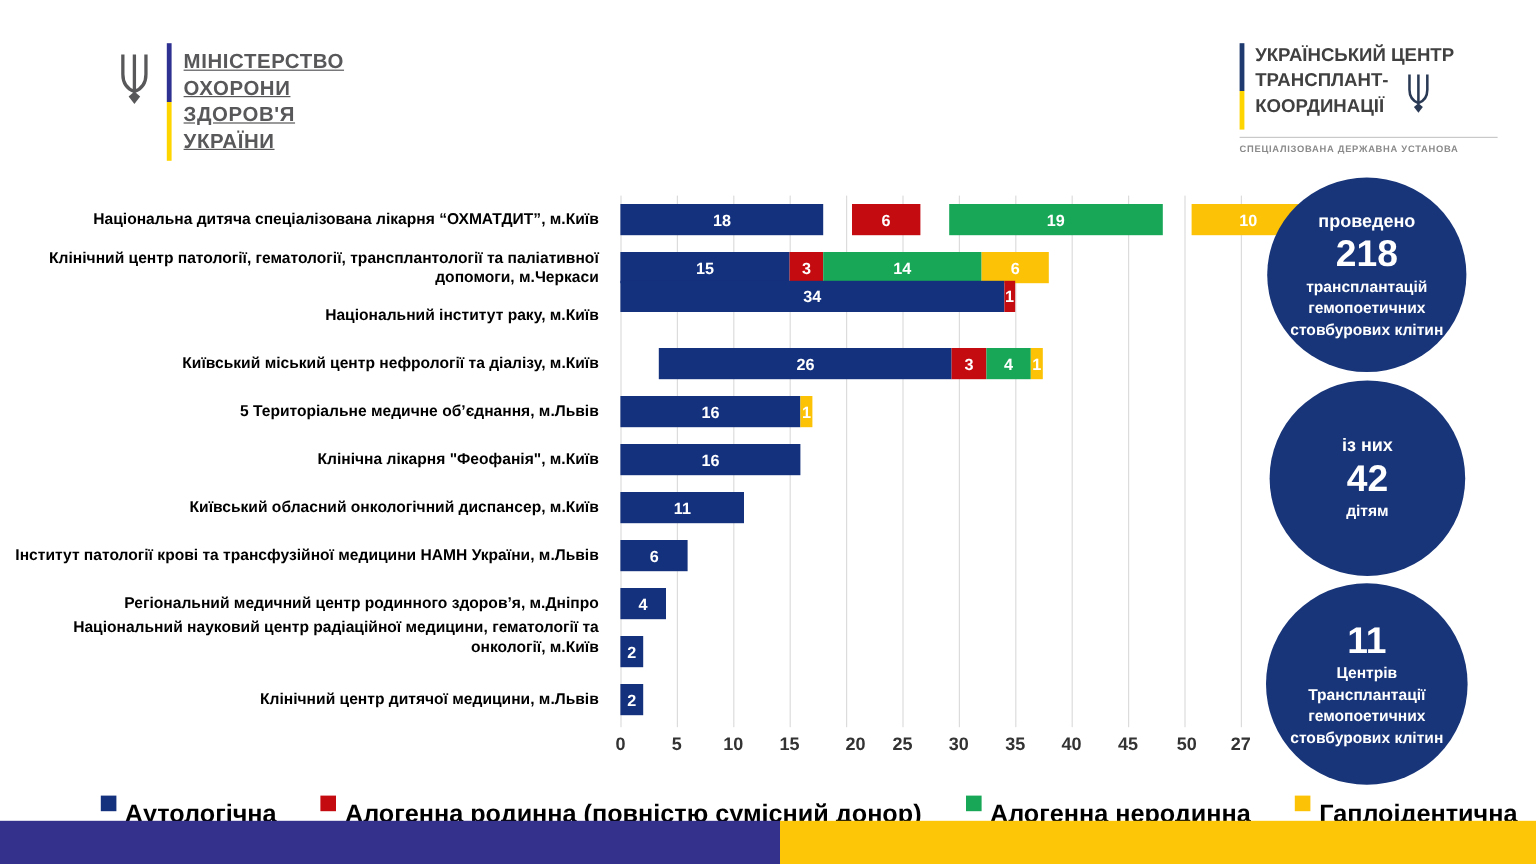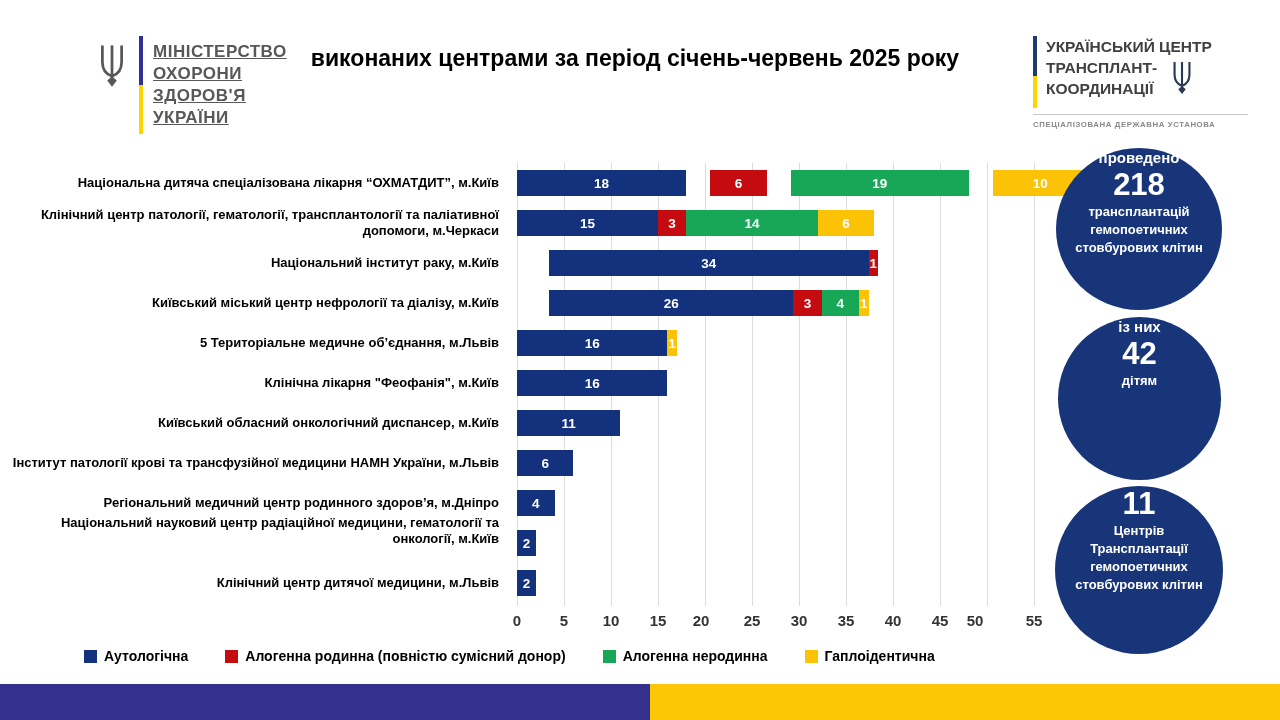--- a/index.html
+++ b/index.html
@@ -34,25 +34,25 @@
   .gridline { position:absolute; top:0; bottom:0; width:1px; background:#dcdcdc; }
   .bar-row { position:absolute; left:0; height:26px; display:flex; }
   .bar-seg { height:26px; display:flex; align-items:center; justify-content:center;
              color:#fff; font-weight:bold; font-size:13.5px; overflow:visible; }
   #x-axis { position:absolute; left:505px; top:449px; width:517px; height:22px; }
   .x-tick { position:absolute; transform:translateX(-50%); font-size:15px; font-weight:bold; color:#333; }
 
   #legend { left:84px; top:648px; display:flex; align-items:center; }
   .legend-item { display:flex; align-items:center; margin-right:37px; }
   .legend-swatch { width:13px; height:13px; margin-right:7px; }
-  .legend-label { font-size:14px; font-weight:bold; color:#000; white-space:nowrap; }
+  .legend-label { font-size:21px; font-weight:bold; color:#000; white-space:nowrap;margin-top:19px; }
 
   
   .badge { position:absolute; border-radius:50%; background:#183579; color:#fff;
-           display:flex; flex-direction:column; align-items:center; justify-content:flex-start;
+           display:flex; flex-direction:column; align-items:center; justify-content:center;
            text-align:center; padding:0 16px; }
   .badge-top { font-size:15px; font-weight:bold; line-height:19px; }
   .badge-value { font-size:31px; font-weight:bold; line-height:36px; }
   .badge-bottom { font-size:13px; font-weight:bold; line-height:18px; }
   #badge-0 { left:1056px; top:148px; width:166px; height:162px; }
   #badge-1 { left:1058px; top:317px; width:163px; height:163px; }
   #badge-2 { left:1055px; top:486px; width:168px; height:168px; }
 
   
   #footer-blue   { left:0;   top:684px; width:650px; height:36px; background:#34318d; }
@@ -70,21 +70,20 @@
   <div class="bar"></div>
   <div class="txt">
     <div>МІНІСТЕРСТВО</div>
     <div>ОХОРОНИ</div>
     <div>ЗДОРОВ'Я</div>
     <div>УКРАЇНИ</div>
   </div>
 </div>
 
 <div class="abs" id="main-title">
-  <div>виконаних центрами за період січень-червень 2025 року</div>
 </div>
 
 <div class="abs" id="uctc-logo">
   <div class="row1">
     <div class="bar"></div>
     <div class="lines">
       <div>УКРАЇНСЬКИЙ ЦЕНТР</div>
       <div class="l23">
         <div>
           <div>ТРАНСПЛАНТ-</div>
@@ -133,21 +132,21 @@
         <div class="bar-seg" style="width: 56.4px; background: rgb(196, 11, 16);">6</div>
         <div class="bar-seg" style="width: 178.6px; background: rgb(23, 167, 87);">19</div>
         <div class="bar-seg" style="width: 94px; background: rgb(252, 195, 6);">10</div>
       </div>
       <div class="bar-row" style="top: 47px;">
         <div class="bar-seg" style="width: 141px; background: rgb(20, 49, 126);">15</div>
         <div class="bar-seg" style="width: 28.2px; background: rgb(196, 11, 16);">3</div>
         <div class="bar-seg" style="width: 131.6px; background: rgb(23, 167, 87);">14</div>
         <div class="bar-seg" style="width: 56.4px; background: rgb(252, 195, 6);">6</div>
       </div>
-      <div class="bar-row" style="top: 87px; margin-left: 32px;">
+      <div class="bar-row" style="top: 71px;">
         <div class="bar-seg" style="width: 319.6px; background: rgb(20, 49, 126);">34</div>
         <div class="bar-seg" style="width: 9.4px; background: rgb(196, 11, 16);">1</div>
       </div>
       <div class="bar-row" style="top: 127px; margin-left: 32px;">
         <div class="bar-seg" style="width: 244.4px; background: rgb(20, 49, 126);">26</div>
         <div class="bar-seg" style="width: 28.2px; background: rgb(196, 11, 16);">3</div>
         <div class="bar-seg" style="width: 37.6px; background: rgb(23, 167, 87);">4</div>
         <div class="bar-seg" style="width: 9.4px; background: rgb(252, 195, 6);">1</div>
       </div>
       <div class="bar-row" style="top: 167px;">
@@ -171,28 +170,28 @@
       </div>
       <div class="bar-row" style="top: 407px;">
         <div class="bar-seg" style="width: 18.8px; background: rgb(20, 49, 126);">2</div>
       </div>
     </div>
   <div id="x-axis">
       <span class="x-tick" style="left: 0px;">0</span>
       <span class="x-tick" style="left: 47px;">5</span>
       <span class="x-tick" style="left: 94px;">10</span>
       <span class="x-tick" style="left: 141px;">15</span>
-      <span class="x-tick" style="left: 184px;">20</span>
+      <span class="x-tick" style="left: 196px;">20</span>
       <span class="x-tick" style="left: 235px;">25</span>
       <span class="x-tick" style="left: 282px;">30</span>
       <span class="x-tick" style="left: 329px;">35</span>
       <span class="x-tick" style="left: 376px;">40</span>
       <span class="x-tick" style="left: 423px;">45</span>
-      <span class="x-tick" style="left: 458px;">50</span>
-      <span class="x-tick" style="left: 517px;">55</span>
+      <span class="x-tick" style="left: 472px;">50</span>
+      <span class="x-tick" style="left: 517px;">27</span>
     </div>
 </div>
 
 <div class="abs" id="legend">
     <div class="legend-item">
       <span class="legend-swatch" style="background: rgb(20, 49, 126);"></span>
       <span class="legend-label">Аутологічна</span>
     </div>
     <div class="legend-item">
       <span class="legend-swatch" style="background: rgb(196, 11, 16);"></span>

